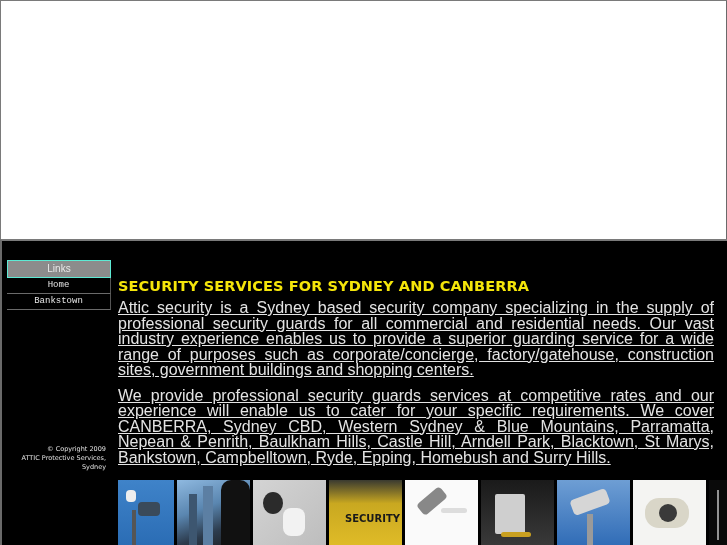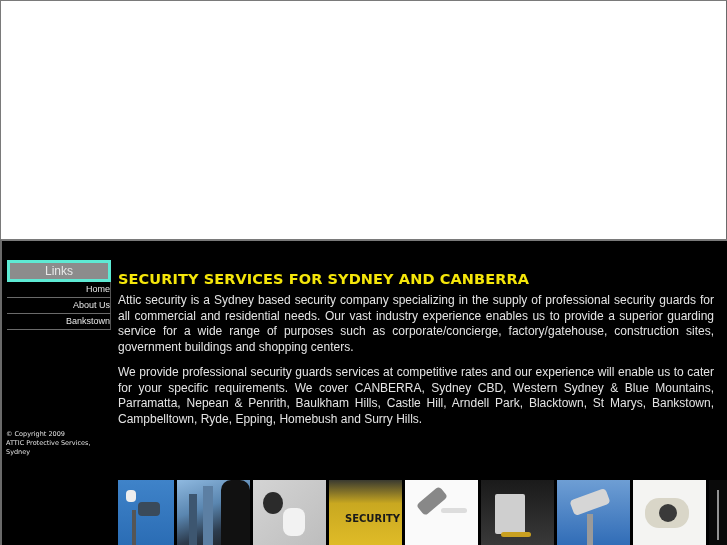--- a/index.html
+++ b/index.html
@@ -1,25 +1,25 @@
 <!DOCTYPE html>
 <html><head>
 <meta charset="utf-8">
 <style>
   html,body{margin:0;padding:0;background:#fff;}
   body{width:727px;height:545px;overflow:hidden;position:relative;font-family:"Liberation Sans",sans-serif;}
   .banner{position:absolute;left:0;top:0;width:725px;height:238px;background:#fff;border:1px solid #7a7a7a;border-right:2px solid #6a6a6a;}
   .main{position:absolute;left:0;top:239px;width:727px;height:306px;background:#000;border-left:2px solid #6a6a6a;border-top:2px solid #7a7a7a;box-sizing:border-box;}
   .nav{position:absolute;left:5px;top:19px;width:104px;}
-  .nav-head{background:#8c8c8c;color:#e8e8e8;font-size:12px;text-align:center;height:16px;line-height:16px;border:3px solid #5eead4;}
-  .nav-item{color:#e6e6e6;font-size:9px;text-align:right;height:15px;line-height:14px;border-bottom:1px solid #6a6a6a;border-right:1px solid #555;cursor:pointer;}
-  .copyright{position:absolute;left:4px;top:189px;width:100px;color:#e0e0e0;font-family:"DejaVu Sans",sans-serif;font-size:6.5px;text-align:left;line-height:9px;}
+  .nav-head{background:#8c8c8c;color:#e8e8e8;font-size:10px;text-align:center;height:16px;line-height:16px;border:1px solid #5eead4;}
+  .nav-item{color:#e6e6e6;font-size:9px;text-align:center;height:15px;line-height:14px;border-bottom:1px solid #6a6a6a;border-right:1px solid #555;cursor:pointer;font-family:Liberation Mono, monospace;}
+  .copyright{position:absolute;left:4px;top:204px;width:100px;color:#e0e0e0;font-family:"DejaVu Sans",sans-serif;font-size:6.5px;text-align:right;line-height:9px;}
   .content{position:absolute;left:116px;top:25px;width:596px;}
-  .title{color:#f5e60a;font-family:"DejaVu Sans",sans-serif;font-size:14.5px;font-weight:bold;margin:5px 0 6px 0;letter-spacing:0.1px;}
-  .para{color:#e4e4e4;font-size:12px;line-height:15.5px;text-align:justify;margin:0 0 10px 0;}
+  .title{color:#f5e60a;font-family:"DejaVu Sans",sans-serif;font-size:14.5px;font-weight:bold;margin:12px 0 6px 0;letter-spacing:0.1px;}
+  .para{color:#e4e4e4;font-size:16px;line-height:15.5px;text-align:justify;margin:0 0 10px 0;text-decoration:underline;}
   .photos{position:absolute;left:116px;top:239px;height:67px;display:flex;gap:3px;}
   .photo{height:67px;position:relative;overflow:hidden;}
   .p1{width:56px;background:linear-gradient(180deg,#3f83c9,#2a6cb4);}
   .p2{width:73px;background:linear-gradient(160deg,#8fb9e0 0%,#5a86b0 40%,#2c3b4d 70%,#1b1b1b 100%);}
   .p3{width:73px;background:linear-gradient(135deg,#d4d4d4,#bdbdbd);}
   .p4{width:73px;background:linear-gradient(180deg,#3a3a30 0%,#c9a820 35%,#e0bc28 100%);}
   .p5{width:73px;background:#fafafa;}
   .p6{width:73px;background:linear-gradient(180deg,#1a1a1a,#3a3a3a);}
   .p7{width:73px;background:linear-gradient(180deg,#6e9ed4,#2f6bb6);}
   .p8{width:73px;background:#f4f4f2;}
@@ -31,21 +31,20 @@
 </head>
 <body>
 
 <div class="banner"></div>
 
 <div class="main">
 
   <div class="nav">
     <div class="nav-head">Links</div>
     <div class="nav-item">Home</div>
-    <div class="nav-item">About Us</div>
     <div class="nav-item">Bankstown</div>
   </div>
 
   <div class="copyright">
     <div>© Copyright 2009</div>
     <div>ATTIC Protective Services,</div>
     <div>Sydney</div>
   </div>
 
   <div class="content">

